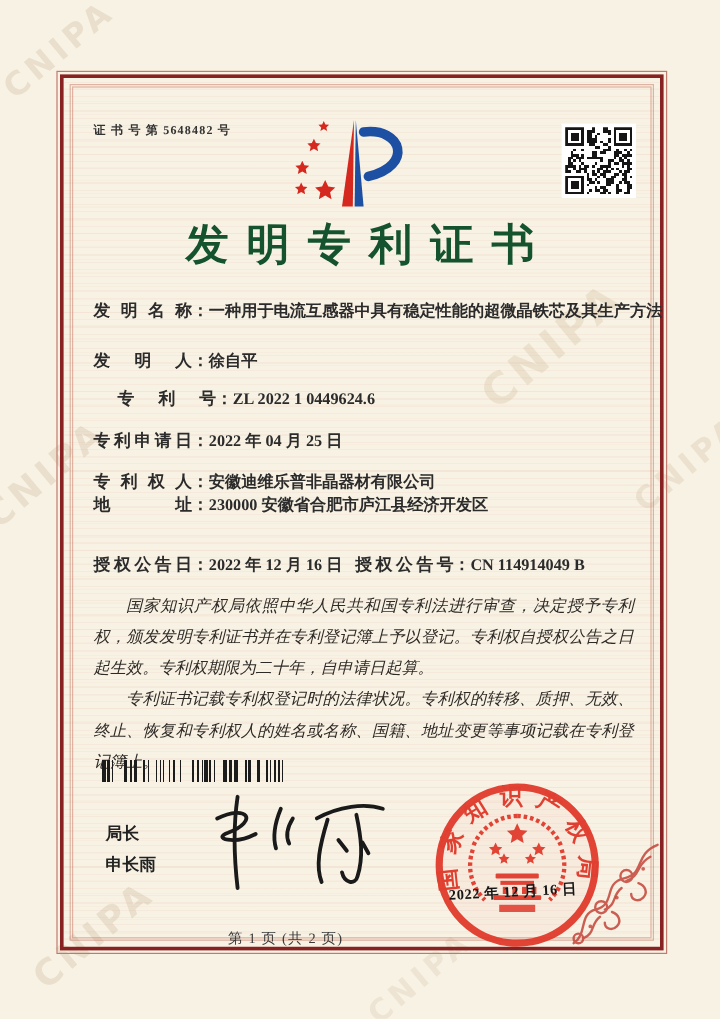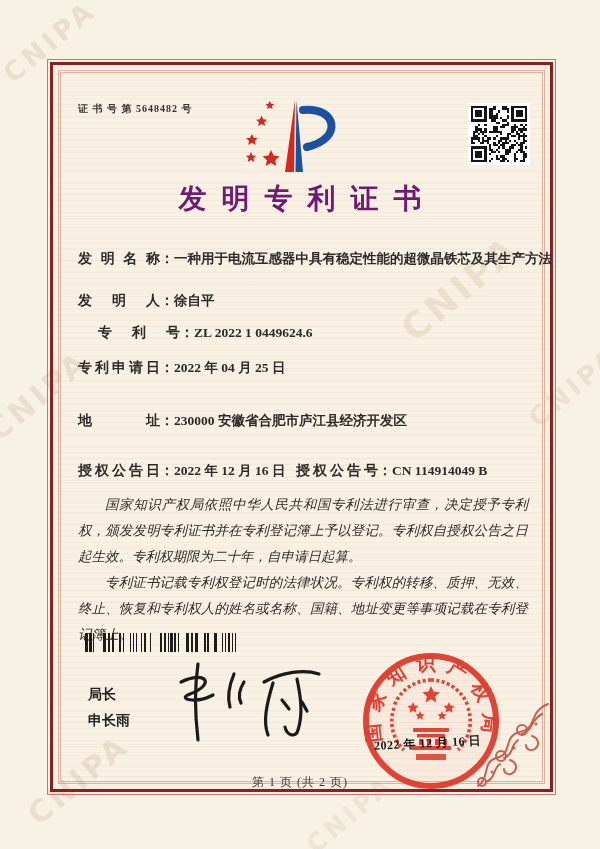--- a/index.html
+++ b/index.html
@@ -51,21 +51,21 @@
 
   
   .cert-no{
     position:absolute;left:78px;top:102px;
     font-size:10px;font-weight:600;letter-spacing:1px;color:#333;text-align:center;
   }
   .logo{position:absolute;left:231px;top:94px;}
   .qr{position:absolute;left:468px;top:103px;background:#fff;padding:3px;}
   .title{
     position:absolute;left:0;top:180px;width:600px;
-    text-align:center;font-size:28px;font-weight:bold;color:#701a75;
+    text-align:center;font-size:36px;font-weight:bold;color:#14532d;
     letter-spacing:15px;text-indent:15px;
   }
 
   
   .frow{position:absolute;left:78px;width:460px;font-size:14px;font-weight:600;color:#2b2b2b;white-space:nowrap;}
   .flabel{display:inline-block;width:82px;text-align:justify;text-align-last:justify;vertical-align:bottom;}
   .fcolon{display:inline-block;}
   .fvalue{font-size:13.5px;}
   .r1{top:250px;} .r2{top:292px;} .r3{top:324px;margin-left:20px;} .r4{top:359px;}
   .r5{top:393px;} .r6{top:412px;} .r7{top:462px;}
@@ -92,21 +92,21 @@
   .seal-date{
     position:absolute;left:374px;top:735px;width:110px;
     font-size:12px;font-weight:bold;color:#161616;
     transform:rotate(-3deg);white-space:nowrap;letter-spacing:0.5px;
     z-index:4;
   }
   .corner-orn{position:absolute;left:474px;top:700px;z-index:3;}
 
   
   .page-num{
-    position:absolute;left:0;top:774px;width:600px;text-align:center;
+    position:absolute;left:0;top:774px;width:476px;text-align:center;
     font-size:12px;color:#3a3a3a;letter-spacing:1px;z-index:4;
   }
   .cont-note{
     position:absolute;left:0;top:810px;width:600px;text-align:center;
     font-size:12.5px;color:#5f5142;font-style:italic;letter-spacing:2px;z-index:3;margin-top:48px;
   }
 </style>
 </head>
 <body>
 
@@ -354,20 +354,23 @@
     </div>
     <div class="frow r2">
       <span class="flabel">发明人</span><span class="fcolon">：</span><span class="fvalue">徐自平</span>
     </div>
     <div class="frow r3">
       <span class="flabel">专利号</span><span class="fcolon">：</span><span class="fvalue">ZL 2022 1 0449624.6</span>
     </div>
     <div class="frow r4">
       <span class="flabel">专利申请日</span><span class="fcolon">：</span><span class="fvalue">2022 年 04 月 25 日</span>
     </div>
+    <div class="frow r5">
+      <span class="flabel">专利权人</span><span class="fcolon">：</span><span class="fvalue">安徽迪维乐普非晶器材有限公司</span>
+    </div>
     <div class="frow r6">
       <span class="flabel">地址</span><span class="fcolon">：</span><span class="fvalue">230000 安徽省合肥市庐江县经济开发区</span>
     </div>
     <div class="frow r7">
       <span class="flabel">授权公告日</span><span class="fcolon">：</span><span class="fvalue">2022 年 12 月 16 日</span>
       <span class="pair2">
         <span class="flabel">授权公告号</span><span class="fcolon">：</span><span class="fvalue">CN 114914049 B</span>
       </span>
     </div>
 

